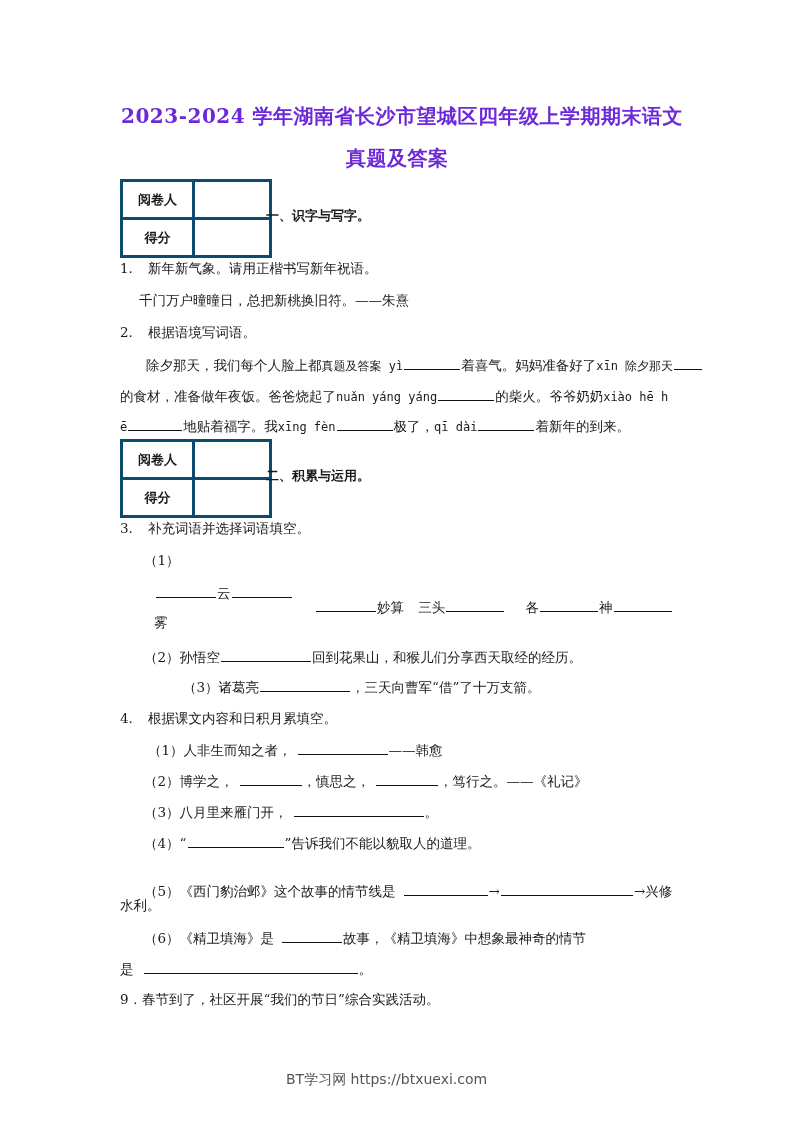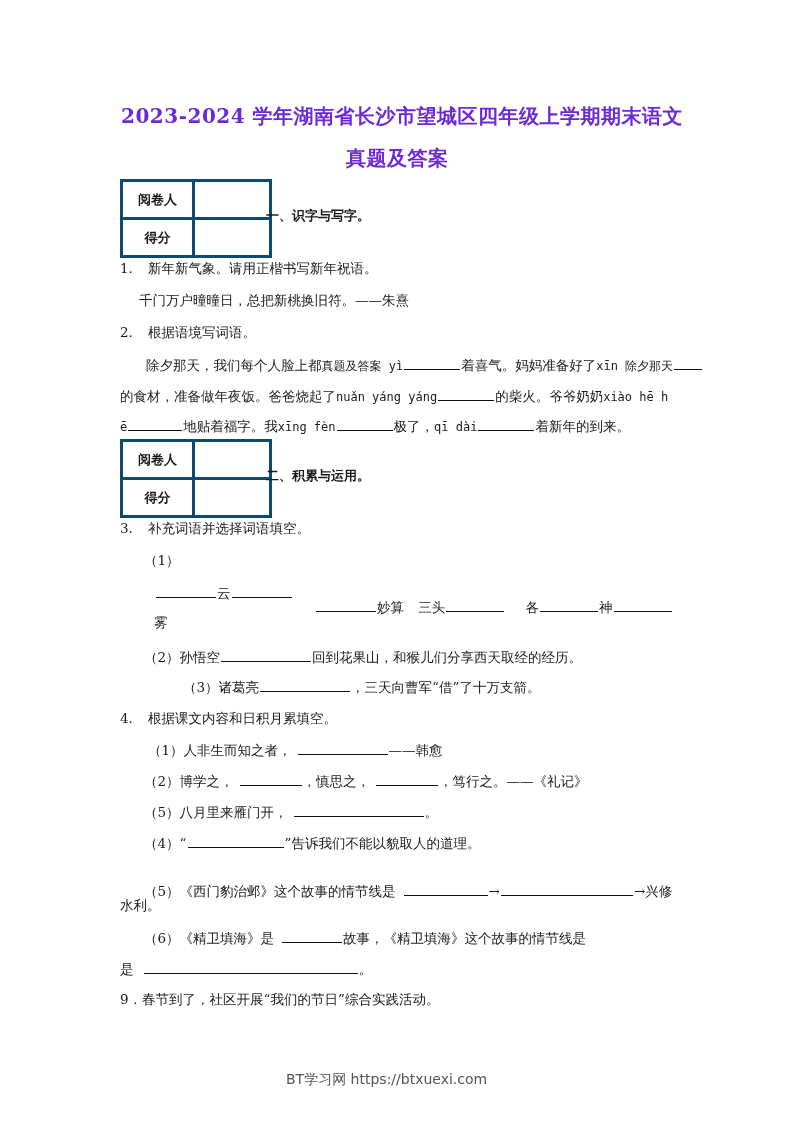--- a/index.html
+++ b/index.html
@@ -93,32 +93,32 @@
 <div class="abs body" style="left:120px;top:709px;">4.</div>
 <div class="abs body" style="left:148px;top:709px;">根据课文内容和日积月累填空。</div>
 
 <div class="abs body" style="left:148px;top:740px;text-align:center;">
   <span>（1）人非生而知之者，</span><span class="blank" style="width:90px;margin-left:6px"></span><span>——韩愈</span>
 </div>
 <div class="abs body" style="left:144px;top:771px;">
   <span>（2）博学之，</span><span class="blank" style="width:62px;margin-left:6px"></span><span>，慎思之，</span><span class="blank" style="width:62px;margin-left:6px"></span><span>，笃行之。——《礼记》</span>
 </div>
 <div class="abs body" style="left:144px;top:802px;">
-  <span>（5）八月里来雁门开，</span><span class="blank" style="width:130px;margin-left:6px"></span><span>。</span>
+  <span>（3）八月里来雁门开，</span><span class="blank" style="width:130px;margin-left:6px"></span><span>。</span>
 </div>
 <div class="abs body" style="left:144px;top:833px;">
   <span>（4）“</span><span class="blank" style="width:96px"></span><span>”告诉我们不能以貌取人的道理。</span>
 </div>
 <div class="abs body" style="left:144px;top:864px;margin-top:17px;">
   <span>（5）《西门豹治邺》这个故事的情节线是</span><span class="blank" style="width:84px;margin-left:8px"></span><span>→</span><span class="blank" style="width:132px"></span><span>→兴修</span>
 </div>
 <div class="abs body" style="left:120px;top:896px;">水利。</div>
 
 <div class="abs body" style="left:144px;top:928px;">
-  <span>（6）《精卫填海》是</span><span class="blank" style="width:60px;margin-left:8px"></span><span>故事，《精卫填海》这个故事的情节线是</span>
+  <span>（6）《精卫填海》是</span><span class="blank" style="width:60px;margin-left:8px"></span><span>故事，《精卫填海》中想象最神奇的情节</span>
 </div>
 <div class="abs body" style="left:120px;top:959px;">
   <span>是</span><span class="blank" style="width:214px;margin-left:10px"></span><span>。</span>
 </div>
 
 <div class="abs body" style="left:120px;top:990px;">9．春节到了，社区开展“我们的节日”综合实践活动。</div>
 
 <div class="abs footer" style="left:286px;top:1071px;">BT学习网 https://btxuexi.com</div>
 
 </body></html>

